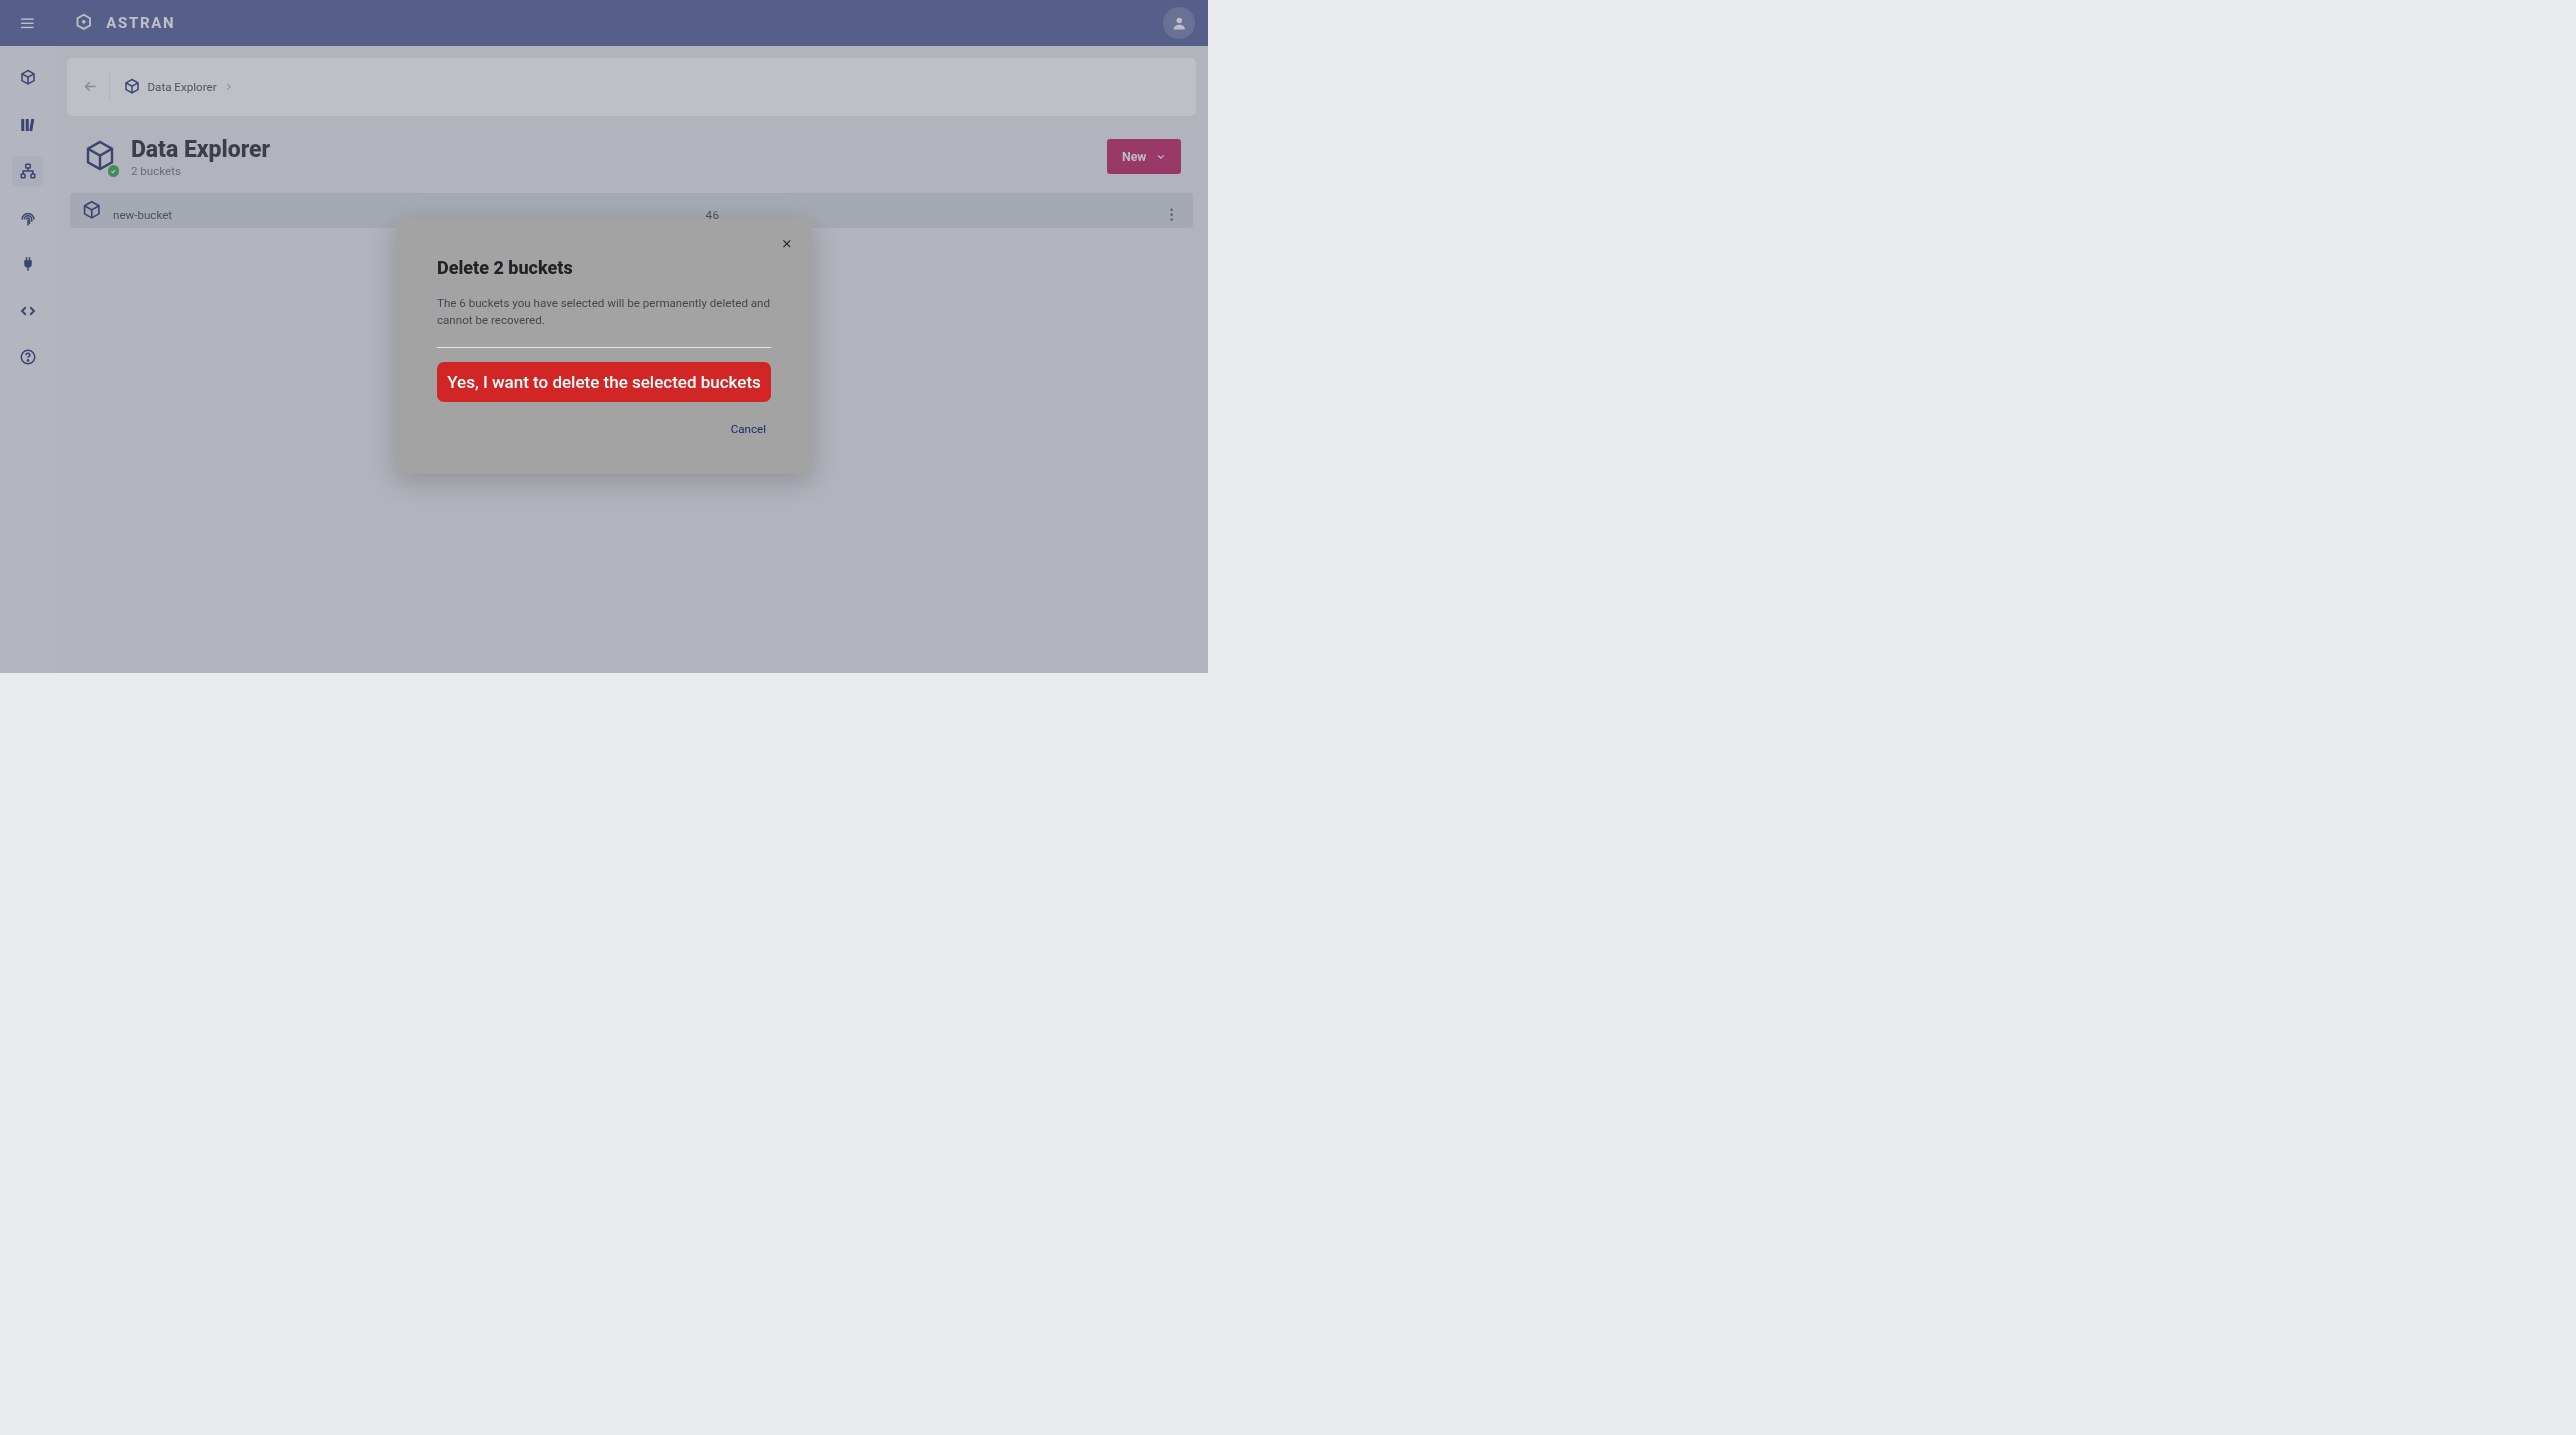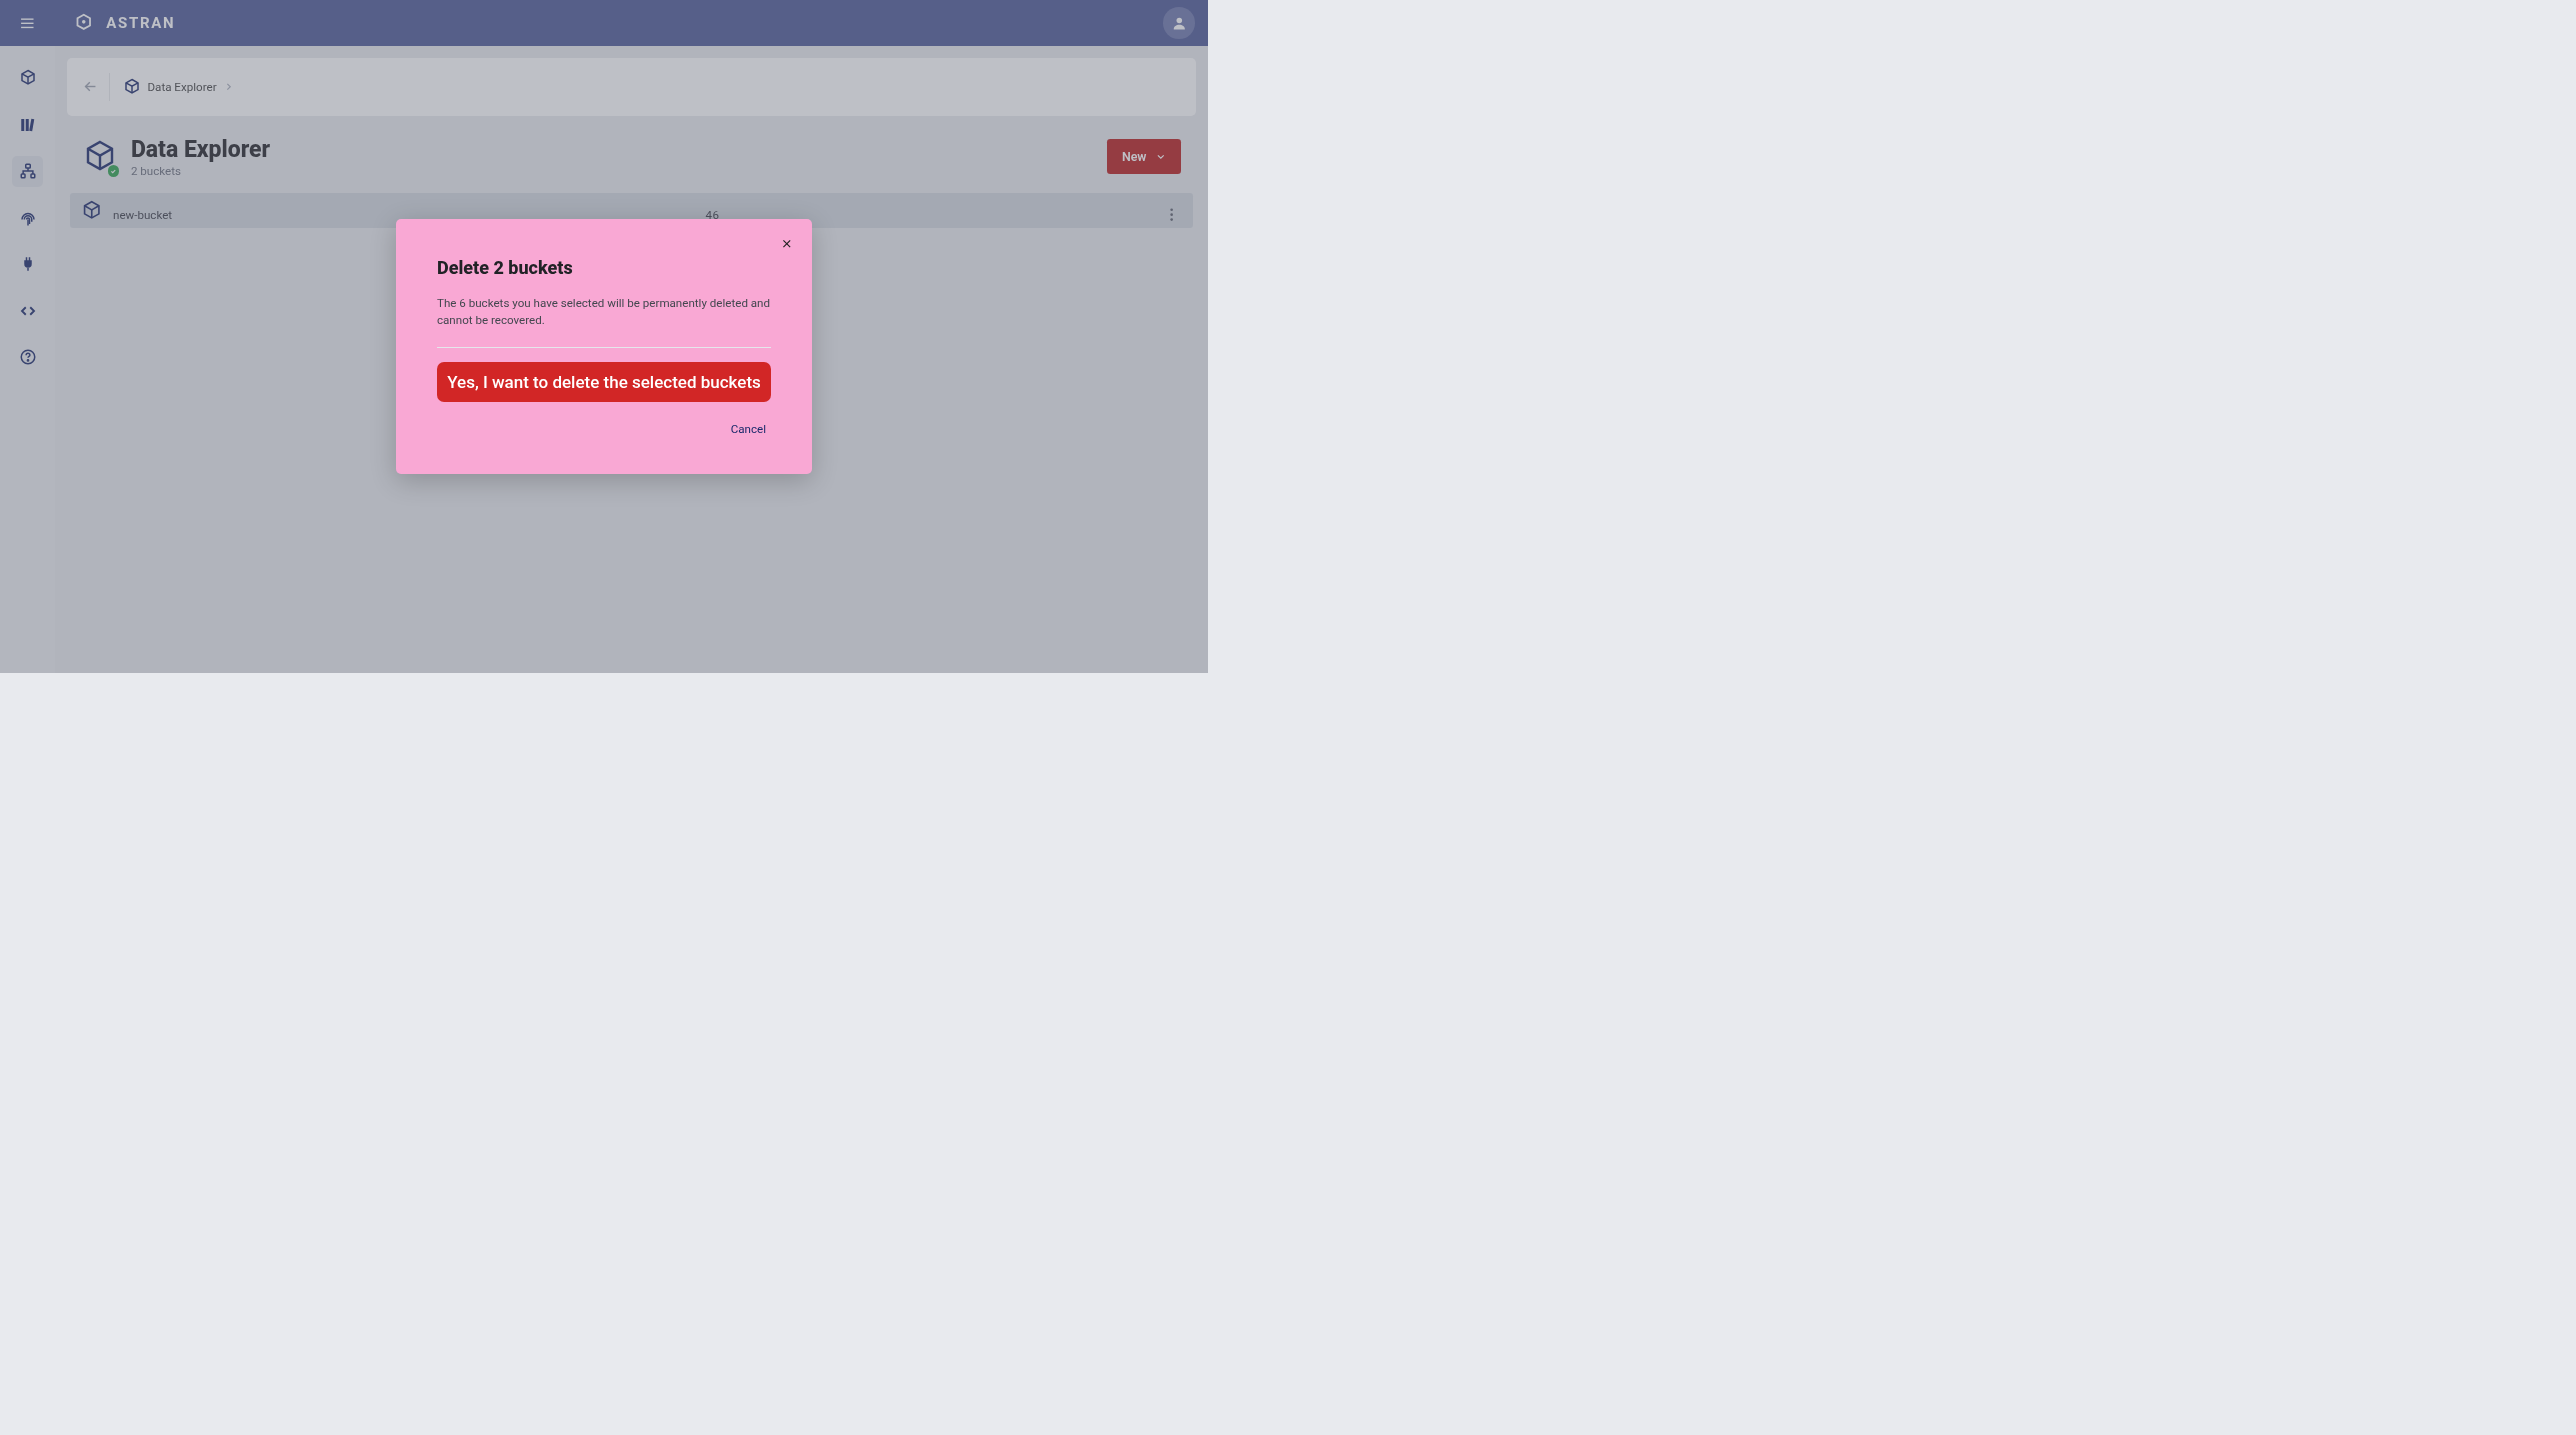--- a/index.html
+++ b/index.html
@@ -25,37 +25,37 @@
 .crumb { display: flex; align-items: center; gap: 6.6px; color: #444; font-size: 11.6px; }
 .crumb-icon { width: 18px; height: 18px; color: #1b2a6b; }
 .chevron { color: #aab0bc; }
 
 .page-header { display: flex; align-items: center; padding: 20px 15px 15px; gap: 13.3px; }
 .title-icon { width: 36px; height: 36px; color: #1b2a6b; position: relative; }
 .check-badge { position: absolute; bottom: -1.7px; right: -1.7px; width: 11.6px; height: 11.6px; background: #2ea44f; border-radius: 50%; display: flex; align-items: center; justify-content: center; }
 .check-badge svg { width: 6.6px; height: 6.6px; color: #fff; }
 .title-block h1 { font-size: 23px; font-weight: 800; color: #212226; }
 .title-block p { font-size: 11.6px; color: #6a6f7d; margin-top: 1.7px; }
-.new-btn { margin-left: auto; background: #b91c1c; color: #fff; border: none; border-radius: 3.3px; padding: 10px 15px; font-size: 12.4px; font-weight: 600; display: flex; align-items: center; gap: 8.3px; cursor: pointer; }
+.new-btn { margin-left: auto; background: #be185d; color: #fff; border: none; border-radius: 3.3px; padding: 10px 15px; font-size: 12.4px; font-weight: 600; display: flex; align-items: center; gap: 8.3px; cursor: pointer; }
 .new-btn svg { width: 11.6px; height: 11.6px; }
 
 .table-wrap { padding: 0 3.3px; }
 .table-header { display: flex; padding: 6.6px 11.6px 10px; color: #737885; font-size: 11.2px; letter-spacing: 0.2px; }
 .col-name { flex: 1; }
 .col-modified { width: 456px; }
 
 .bucket-row { display: flex; align-items: flex-end; background: #d3d7df; border-radius: 3.3px; padding: 6.6px 11.6px; margin-bottom: 11.6px; height: 35px; }
 .row-icon { width: 21.5px; height: 21.5px; margin-right: 10px; color: #1b2a6b; }
 .row-name { flex: 1; font-size: 11.6px; color: #3a3d47; }
 .row-date { width: 456px; font-size: 11.6px; color: #3a3d47; letter-spacing: 0.4px; }
 .row-menu { width: 20px; display: flex; justify-content: center; color: #5c606d; cursor: pointer; }
 
 
 .overlay { position: absolute; inset: 0; background: rgba(100, 106, 118, 0.42); display: flex; align-items: flex-start; justify-content: center; }
-.modal { margin-top: 219px; width: 416px; background: #f9a8d4; border-radius: 5px; box-shadow: 0 6.6px 26.5px rgba(0,0,0,0.2); padding: 38px 41px 33px; position: relative; }
+.modal { margin-top: 219px; width: 416px; background: #a3a3a3; border-radius: 5px; box-shadow: 0 6.6px 26.5px rgba(0,0,0,0.2); padding: 38px 41px 33px; position: relative; }
 .modal-close { position: absolute; top: 13.3px; right: 13.3px; width: 23px; height: 23px; display: flex; align-items: center; justify-content: center; color: #222; cursor: pointer; }
 .modal-close svg { width: 11.6px; height: 11.6px; }
 .modal h2 { font-size: 18px; font-weight: 800; color: #212226; margin-bottom: 16.6px; }
 .modal p { font-size: 11.6px; color: #43474f; line-height: 1.5; margin-bottom: 18px; }
 .modal-divider { border: none; border-top: 0.8px solid #e5e7eb; margin-bottom: 13.3px; }
 .confirm-btn { width: 100%; background: #d22626; color: #fff; border: none; border-radius: 7px; padding: 10px; font-size: 17px; font-weight: 500; cursor: pointer; margin-bottom: 15px; }
 .cancel-btn { width: 100%; background: none; border: none; color: #1b2a6b; font-size: 11.6px; text-align: right; cursor: pointer; padding: 5px; }
 </style>
 </head>
 <body>

